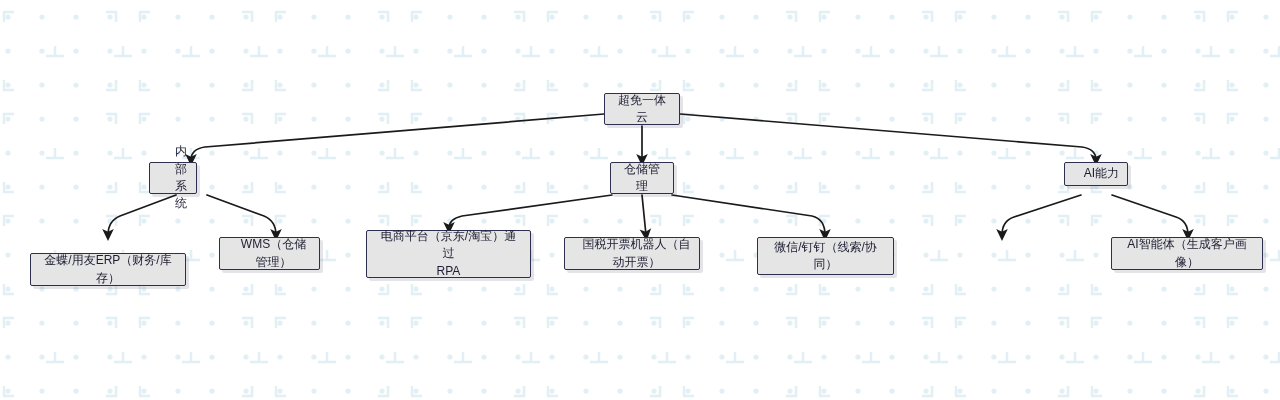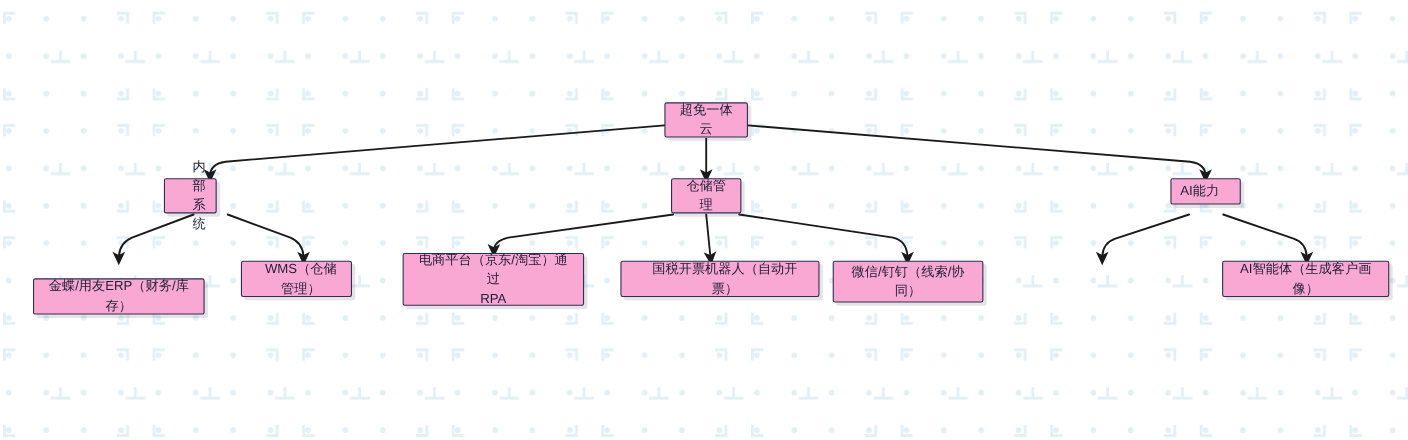--- a/index.html
+++ b/index.html
@@ -40,27 +40,27 @@
     height: 400px;
     z-index: 1;
     pointer-events: none;
   }
 
   
   .node {
     position: absolute;
     z-index: 2;
     box-sizing: border-box;
-    background: #f9a8d4;
+    background: #e5e5e5;
     border: 1.4px solid #2e2e4f;
     border-radius: 2px;
     box-shadow: 3px 3px 0 rgba(46,46,79,0.13);
     display: flex;
     align-items: center;
-    justify-content: flex-start;
+    justify-content: flex-end;
     text-align: center;
     color: #1d1d33;
     line-height: 1.45;
     padding: 2px 8px;
   }
   .node-label {
     display: block;
     white-space: pre-line;
   }
 
@@ -149,21 +149,21 @@
 
   <div class="node level-leaf" style="left:219px; top:237px; width:101px; height:33px;padding-left:16px;">
     <span class="node-label">WMS（仓储管理）</span>
   </div>
 
   <div class="node level-leaf" style="left:366px; top:230px; width:165px; height:48px;">
     <span class="node-label">电商平台（京东/淘宝）通过
 RPA</span>
   </div>
 
-  <div class="node level-leaf" style="left:564px; top:237px; width:181px; height:33px;padding-left:17px;">
+  <div class="node level-leaf" style="left:564px; top:237px; width:136px; height:33px;padding-left:17px;">
     <span class="node-label">国税开票机器人（自动开票）</span>
   </div>
 
   <div class="node level-leaf" style="left:757px; top:237px; width:137px; height:38px;">
     <span class="node-label">微信/钉钉（线索/协同）</span>
   </div>
 
 
   <div class="node level-leaf" style="left:1111px; top:237px; width:152px; height:33px;">
     <span class="node-label">AI智能体（生成客户画像）</span>

